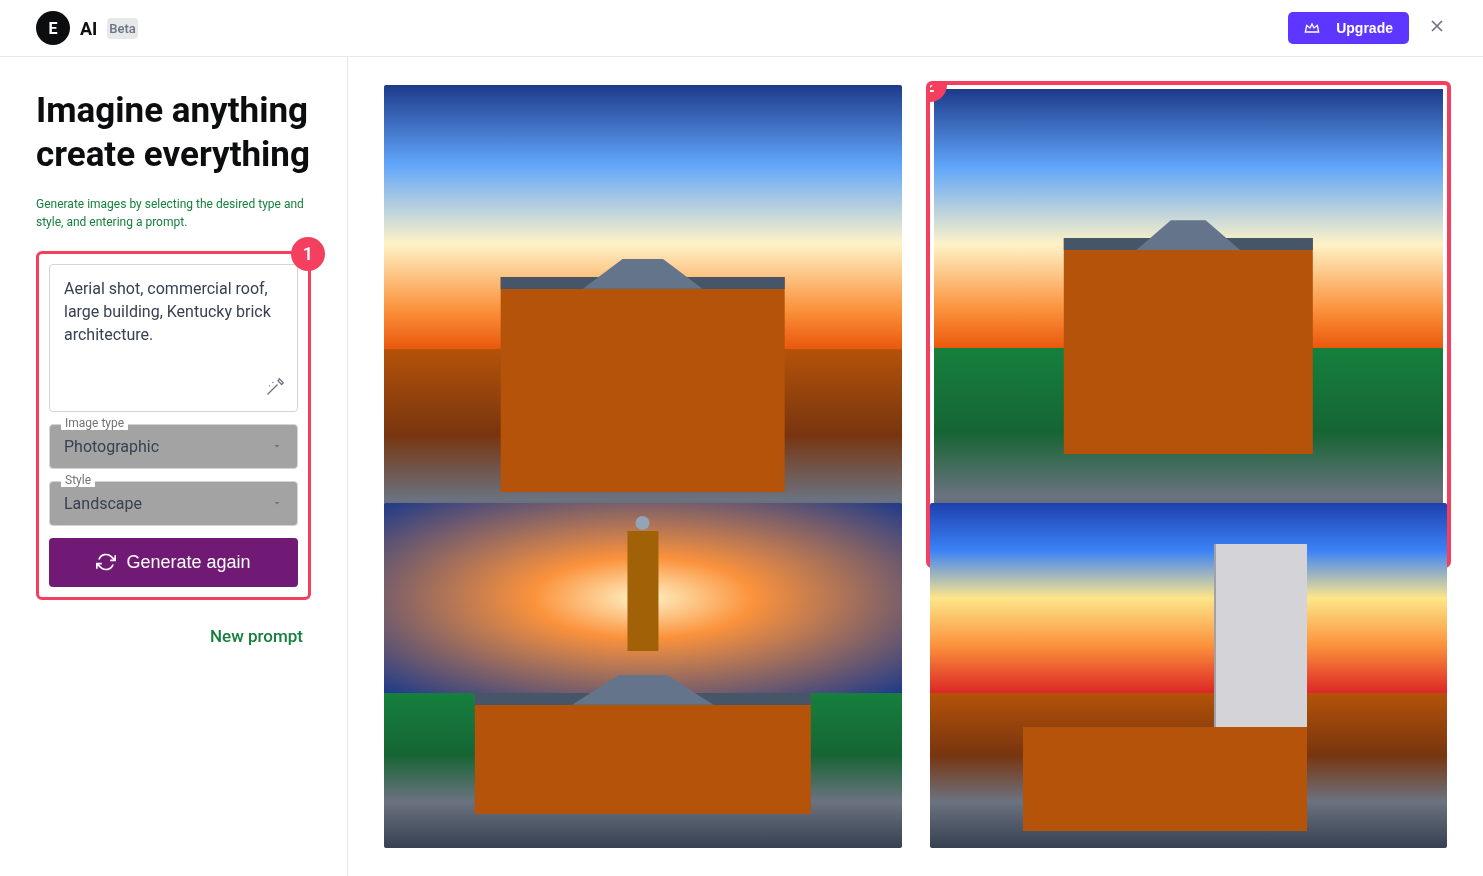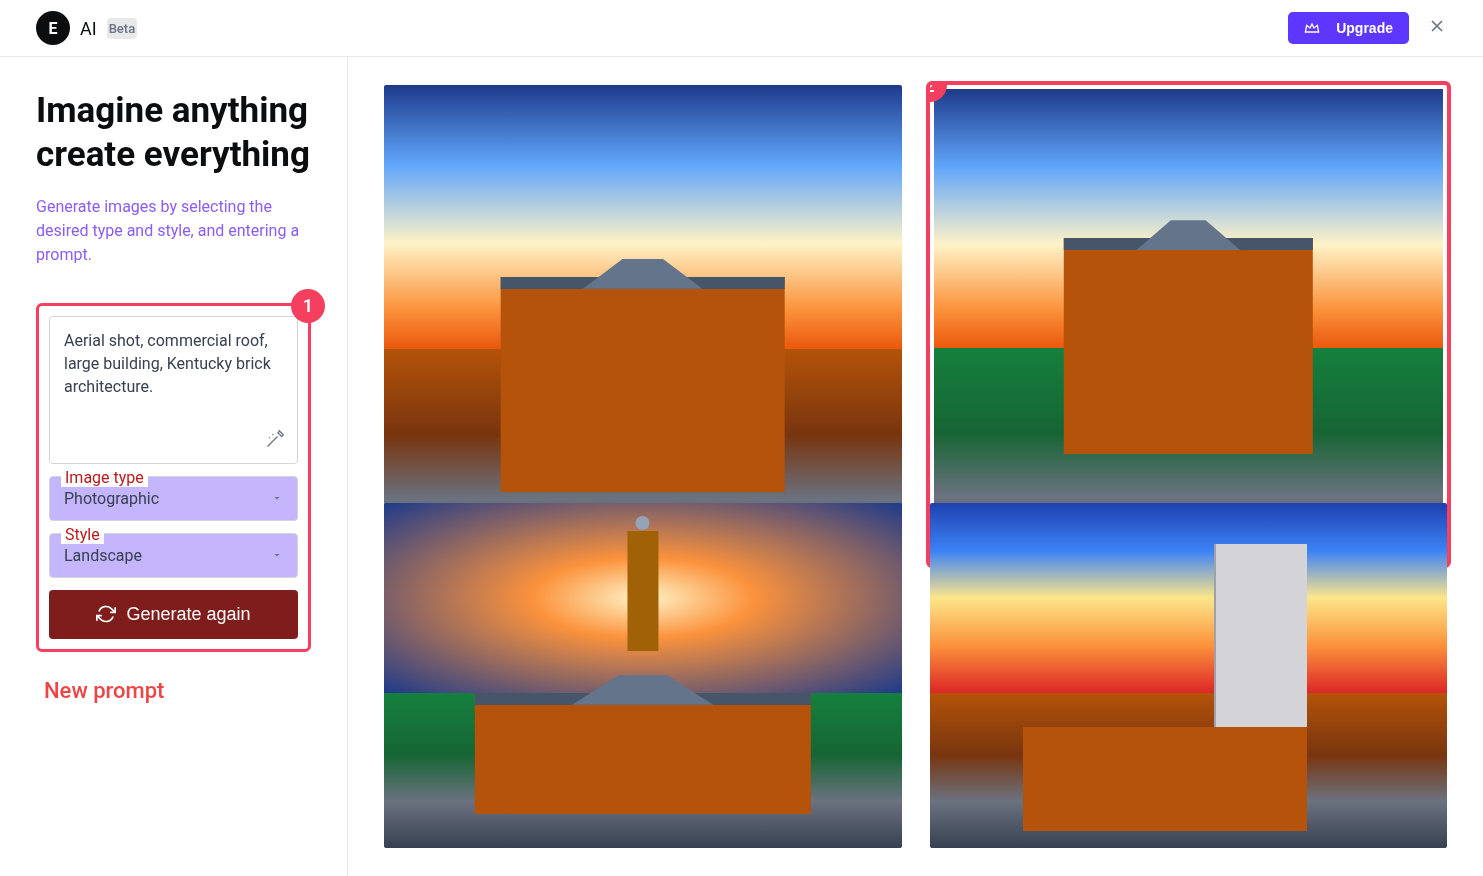--- a/index.html
+++ b/index.html
@@ -12,41 +12,41 @@
       padding: 12px 36px;
       border-bottom: 1px solid #e6e8ea;
       height: 57px;
     }
     .header-left { display: flex; align-items: center; gap: 10px; }
     .logo-circle {
       width: 34px; height: 34px; background: #0c0d0e; border-radius: 50%;
       display: flex; align-items: center; justify-content: center;
       color: #fff; font-weight: 700; font-size: 16px;
     }
-    .ai-label { font-size: 18px; font-weight: 400; color: #0c0d0e; }
+    .ai-label { font-size: 18px; font-weight: 700; color: #0c0d0e; }
     .beta-badge {
       background: #e6e8ea; color: #6b7280; padding: 3px 2px;
       border-radius: 4px; font-size: 13px; font-weight: 500;
     }
     .header-right { display: flex; align-items: center; gap: 18px; }
     .upgrade-btn {
       background: #5d36ff; color: #fff; border: none;
       padding: 8px 16px; border-radius: 5px; font-size: 14px;
       font-weight: 600; display: flex; align-items: center; gap: 16px;
       cursor: pointer;
     }
     .close-btn { cursor: pointer; color: #6b7280; }
 
     .main { display: flex; height: calc(100vh - 57px); }
     .sidebar {
       width: 348px; padding: 32px 36px 24px 36px;
       border-right: 1px solid #e6e8ea; overflow-y: auto;
     }
     .title { font-size: 35px; font-weight: 700; line-height: 1.25; margin-bottom: 18px; }
-    .subtitle { font-size: 16px; color: #8b5cf6; line-height: 1.5; margin-bottom: 36px; }
+    .subtitle { font-size: 12px; color: #15803d; line-height: 1.5; margin-bottom: 20px; }
 
     .form-box {
       border: 3px solid #f43f5e; border-radius: 6px;
       padding: 10px; position: relative; margin-bottom: 18px;
     }
     .annotation {
       position: absolute; width: 34px; height: 34px;
       background: #f43f5e; color: #fff; border-radius: 50%;
       display: flex; align-items: center; justify-content: center;
       font-size: 18px; font-weight: 600; z-index: 10;
@@ -58,38 +58,38 @@
       border: 1px solid #d1d5db; border-radius: 4px;
       padding: 12px 14px; margin-bottom: 12px; position: relative;
       min-height: 148px;
     }
     .prompt-text { font-size: 16px; color: #374151; line-height: 1.45; }
     .wand-icon { position: absolute; bottom: 10px; right: 12px; color: #6b7280; cursor: pointer; }
 
     .field-group { margin-bottom: 12px; position: relative; }
     .field-label {
       position: absolute; top: -8px; left: 12px;
-      background: #fff; padding: 0 4px; font-size: 16px; color: #b91c1c;
+      background: #fff; padding: 0 4px; font-size: 12px; color: #737373;
     }
     .select {
       width: 100%; border: 1px solid #d1d5db; border-radius: 4px;
       padding: 12px 14px; font-size: 16px; color: #374151;
       display: flex; justify-content: space-between; align-items: center;
-      cursor: pointer; background: #c4b5fd;
+      cursor: pointer; background: #a3a3a3;
     }
     .chevron { color: #6b7280; }
 
     .generate-btn {
-      width: 100%; background: #7f1d1d; color: #fff; border: none;
+      width: 100%; background: #701a75; color: #fff; border: none;
       padding: 14px; border-radius: 4px; font-size: 18px; font-weight: 500;
       display: flex; align-items: center; justify-content: center; gap: 10px;
       cursor: pointer; margin-top: 6px;
     }
     .new-prompt {
-      text-align: left; font-size: 22px; color: #ef4444;
+      text-align: right; font-size: 17px; color: #15803d;
       font-weight: 500; cursor: pointer; padding: 8px;
     }
 
     .gallery {
       flex: 1; padding: 28px 36px; overflow-y: auto;
       display: grid; grid-template-columns: 1fr 1fr; gap: 28px;
       align-content: start;
     }
     .img-card { position: relative; aspect-ratio: 1.08; border-radius: 2px; overflow: hidden; }
     .img-card.selected { outline: 4px solid #f43f5e; outline-offset: 0; padding: 4px; }

